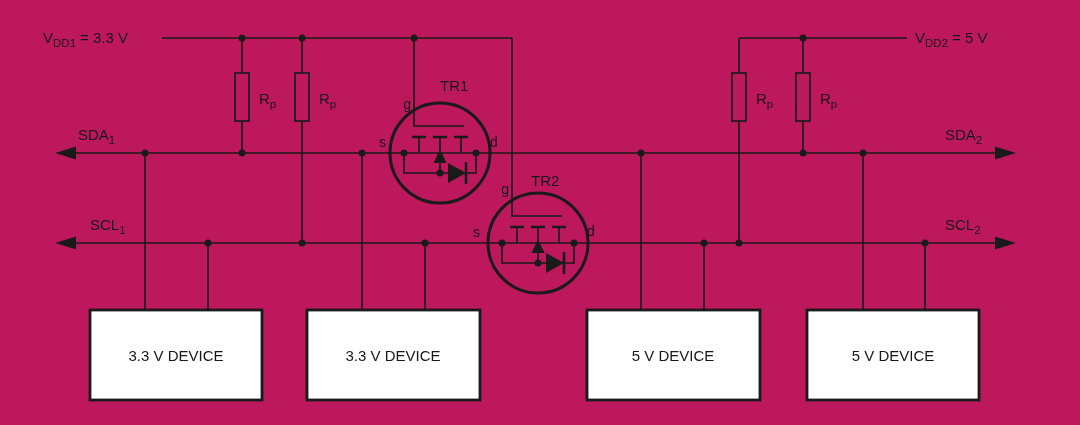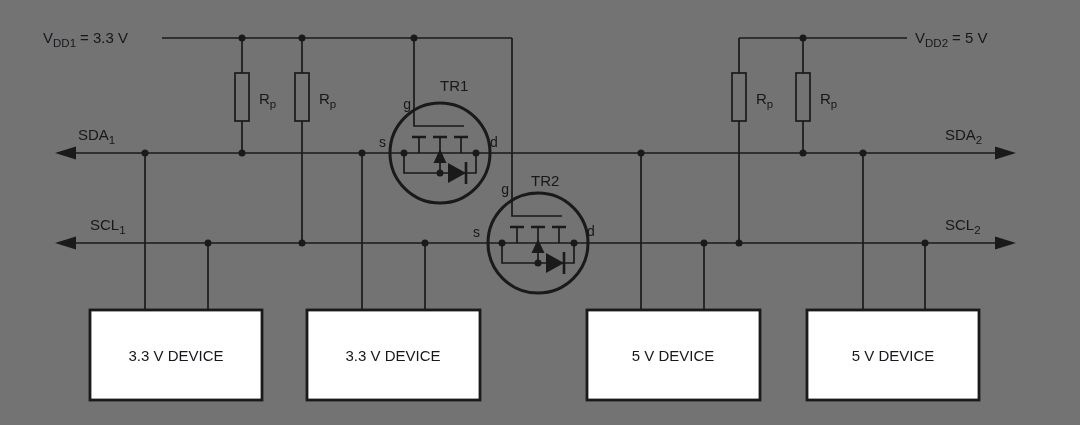--- a/index.html
+++ b/index.html
@@ -1,16 +1,16 @@
 <!DOCTYPE html>
 <html><head>
 <meta charset="utf-8">
 <style>
   html,body{margin:0;padding:0;background:#ffffff;}
-  .stage{width:1080px;height:425px;background:#737373;position:relative;overflow:hidden;}
+  .stage{width:1080px;height:425px;background:#be185d;position:relative;overflow:hidden;}
   svg{display:block;}
   svg text{font-family:"Liberation Sans","DejaVu Sans",sans-serif;fill:#17171c;}
   .wire{stroke:#1a1a1a;stroke-width:1.7;fill:none;}
   .comp{stroke:#1a1a1a;stroke-width:1.7;fill:none;}
   .boxrect{stroke:#1a1a1a;stroke-width:2.8;fill:#ffffff;}
   .fetcircle{stroke:#1a1a1a;stroke-width:3;fill:none;}
   .fetbar{stroke:#1a1a1a;stroke-width:2.6;fill:none;}
   .dot{fill:#1a1a1a;stroke:none;}
   .solid{fill:#1a1a1a;stroke:none;}
   .lbl{font-size:15px;}

